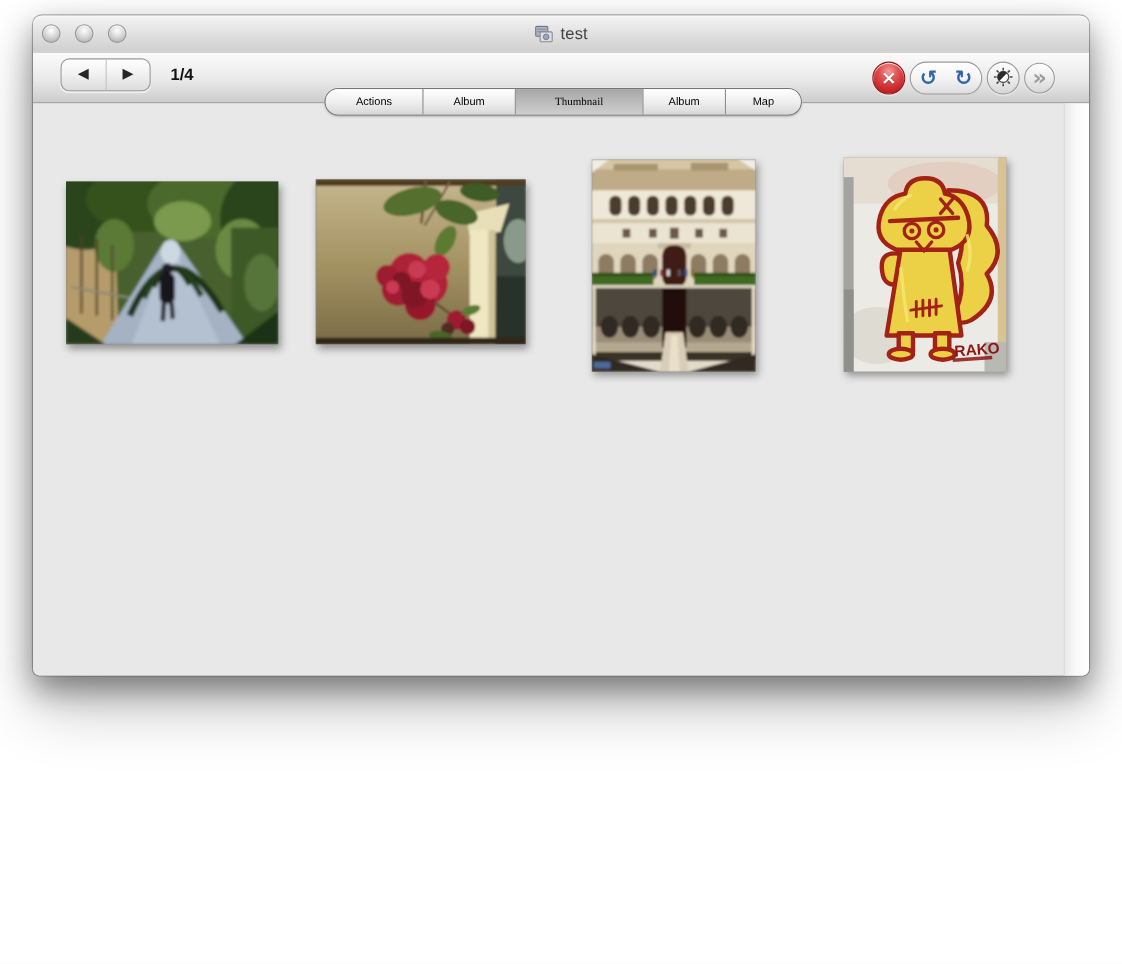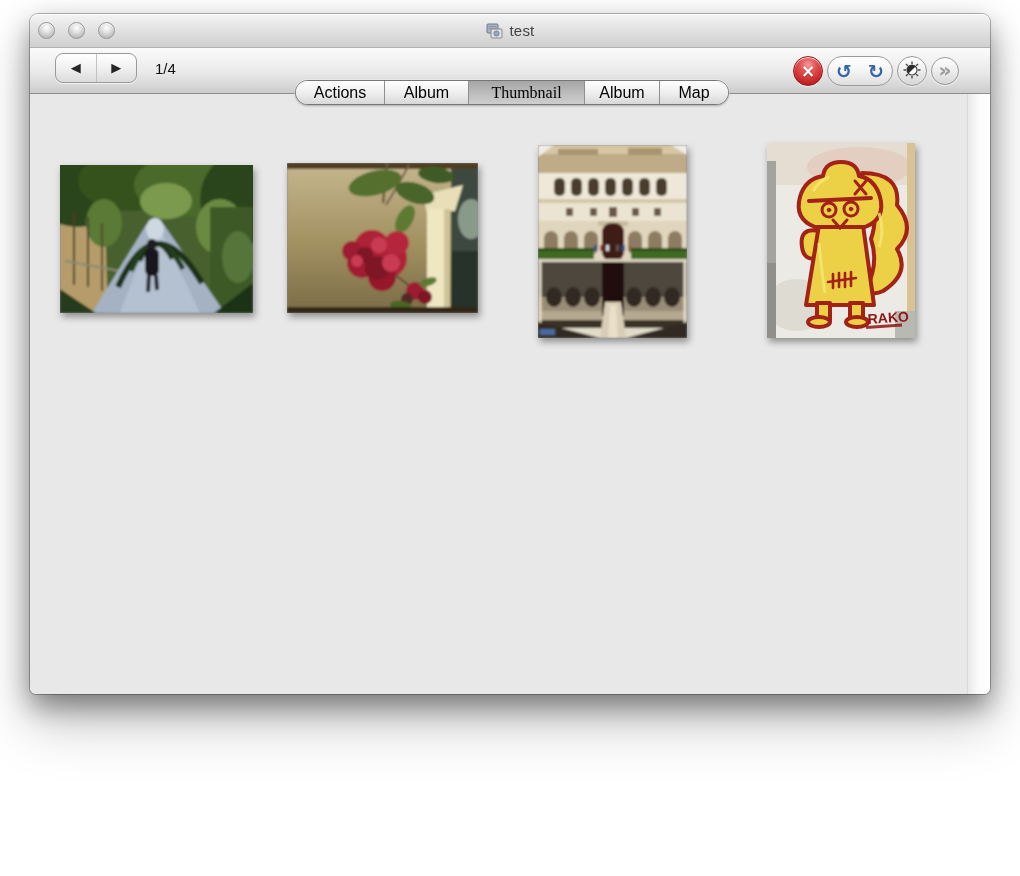--- a/index.html
+++ b/index.html
@@ -1,20 +1,20 @@
 <!DOCTYPE html>
 <html><head>
 <meta charset="utf-8">
 <style>
   * { margin:0; padding:0; box-sizing:border-box; }
   html,body { width:1020px; height:876px; background:#ffffff; font-family:"Liberation Sans", sans-serif; }
   .page { position:relative; width:1020px; height:876px; overflow:hidden; }
 
   .window {
-    position:absolute; left:30px; top:14px; width:960px; height:680px;
+    position:absolute; left:30px; top:14px; width:960px; height:600px;
     border-radius:8px 8px 6px 6px; background:#e8e8e8; overflow:hidden;
     box-shadow: 0 0 0 1px rgba(0,0,0,0.28), 0 12px 28px rgba(0,0,0,0.42), 0 30px 55px rgba(0,0,0,0.22);
     padding-left: 45px;
   }
 
   
   .titlebar {
     position:absolute; left:0; top:0; width:100%; height:34px;
     background:linear-gradient(180deg,#f4f4f4 0%,#e3e3e3 45%,#cfcfcf 100%);
     border-bottom:1px solid #b2b2b2; border-radius:8px 8px 0 0;
@@ -43,21 +43,21 @@
     border:1px solid #9a9a9a; border-radius:8px; overflow:hidden;
     background:linear-gradient(180deg,#ffffff 0%,#f2f2f2 45%,#dcdcdc 100%);
     box-shadow: inset 0 1px 0 rgba(255,255,255,0.9), 0 1px 1px rgba(255,255,255,0.7);
     display:flex;
   }
   .nav-seg button {
     flex:1; border:none; background:transparent; font-size:13px; color:#252525;
     cursor:pointer; line-height:28px; font-family:"DejaVu Sans", sans-serif;
   }
   .nav-seg button:first-child { border-right:1px solid #c2c2c2; }
-  .page-indicator { position:absolute; left:125px; top:12px; font-size:15px; font-weight:400; color:#111; }
+  .page-indicator { position:absolute; left:125px; top:12px; font-size:15px; font-weight:700; color:#111; }
 
   .right-controls { position:absolute; right:0; top:0; width:100%; height:100%; pointer-events:none; }
   .right-controls > * { pointer-events:auto; }
   .round {
     position:absolute; top:8px; width:30px; height:30px; border-radius:50%;
     border:1px solid #9a9a9a;
     background:linear-gradient(180deg,#ffffff 0%,#efefef 45%,#d6d6d6 100%);
     box-shadow: inset 0 1px 1px rgba(255,255,255,0.95), 0 1px 1px rgba(255,255,255,0.6);
     cursor:pointer; display:flex; align-items:center; justify-content:center;
   }
@@ -83,21 +83,21 @@
   .round.overflow { left:901px; width:28px; height:28px; top:9px; }
   .round.overflow span { color:#9b9b9b; font-weight:bold; font-size:20px; line-height:1; margin-top:-3px; font-family:"DejaVu Sans", sans-serif; }
 
   
   .tabbar {
     position:absolute; left:265px; top:66px; height:25px; display:flex; z-index:5;
     border:1px solid #767676; border-radius:13px; overflow:hidden; background:#e8e8e8;
     box-shadow: 0 1px 2px rgba(0,0,0,0.3), 0 0 0 1px rgba(255,255,255,0.4);
   }
   .tab {
-    height:100%; text-align:center; font-size:16px; font-weight:500; color:#000;
+    height:100%; text-align:center; font-size:10px; font-weight:500; color:#000;
     line-height:24px; cursor:pointer;
     background:linear-gradient(180deg,#ffffff 0%,#efefef 50%,#d8d8d8 100%);
     border-left:1px solid #8f8f8f;
   }
   .tab:first-child { border-left:none; }
   .tab.selected { background:linear-gradient(180deg,#a6a6a6 0%,#bdbdbd 55%,#cecece 100%);font-family:Liberation Serif, serif; }
   .tab-actions { width:88px; } .tab-album { width:84px; } .tab-thumbnail { width:116px; }
   .tab-detail { width:75px; } .tab-map { width:69px;text-align:center; }
 
   

